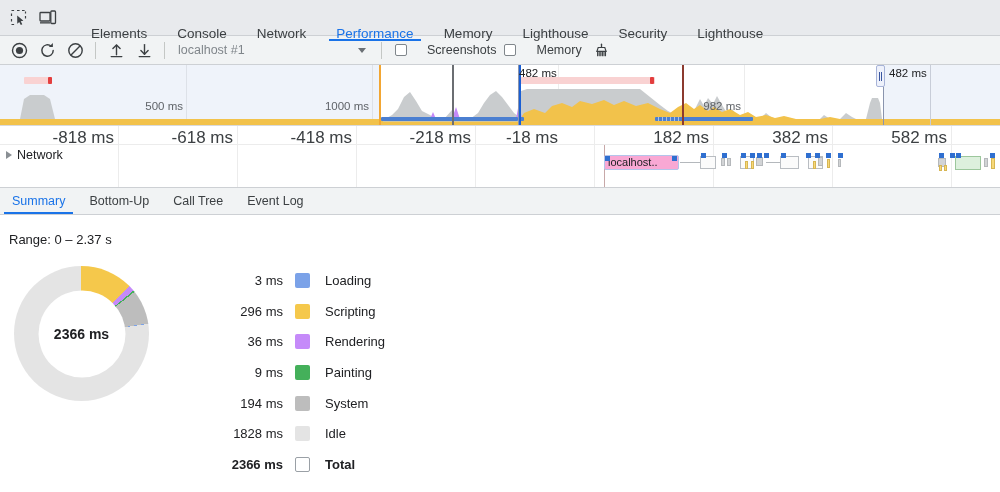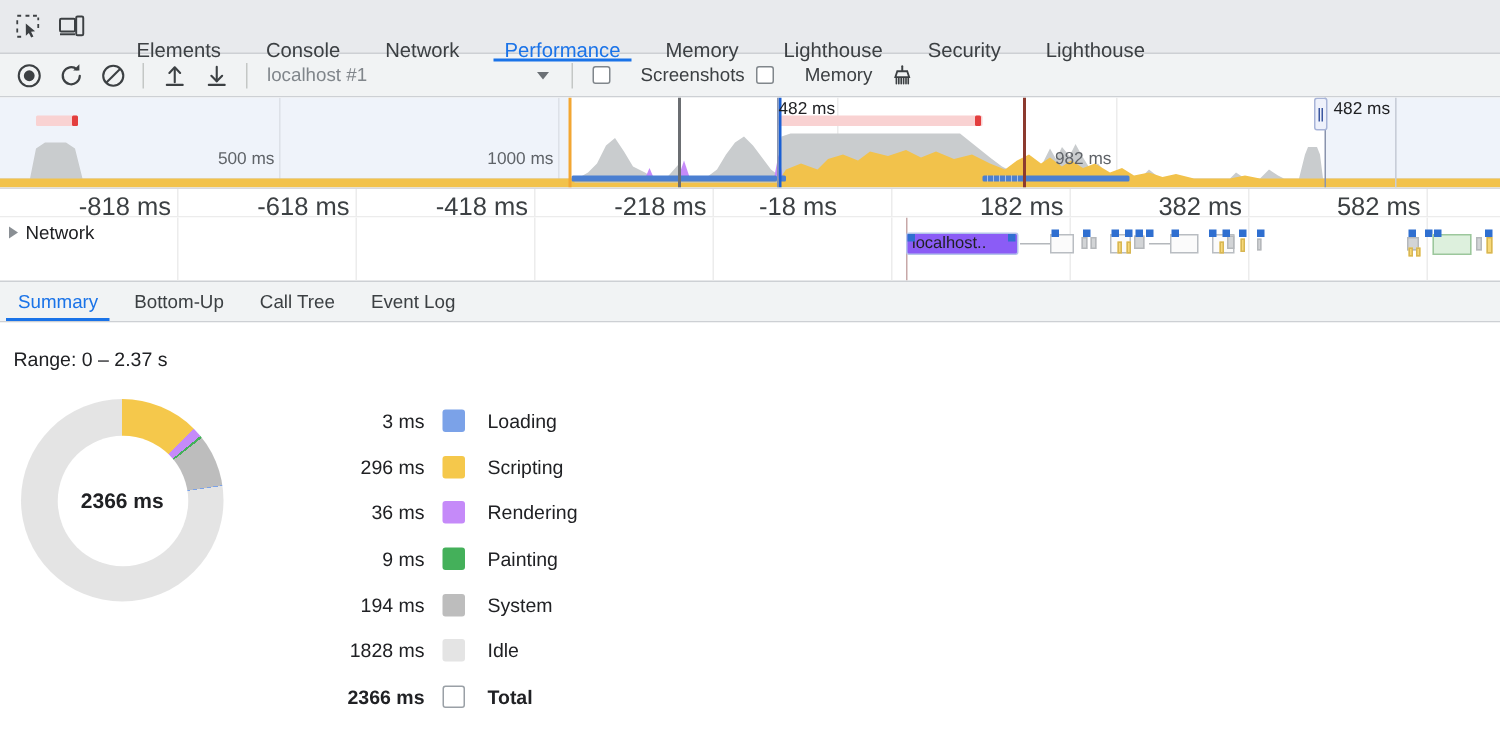--- a/index.html
+++ b/index.html
@@ -271,21 +271,21 @@
     border-top: 4.5px solid transparent;
     border-bottom: 4.5px solid transparent;
     border-left: 6px solid #8a8f94;
   }
   .track-title {
     font-size: 12.5px;
     color: #202124;
   }
   .req-pill {
     position: absolute;
-    background: #8b5cf6;
+    background: #f9a8d4;
     border: 1px solid #b4c4ea;
     border-radius: 2px;
     box-sizing: border-box;
     height: 15px;
   }
   .req-pill .txt {
     font-size: 11px;
     color: #202124;
     padding-left: 3px;
     line-height: 13px;

